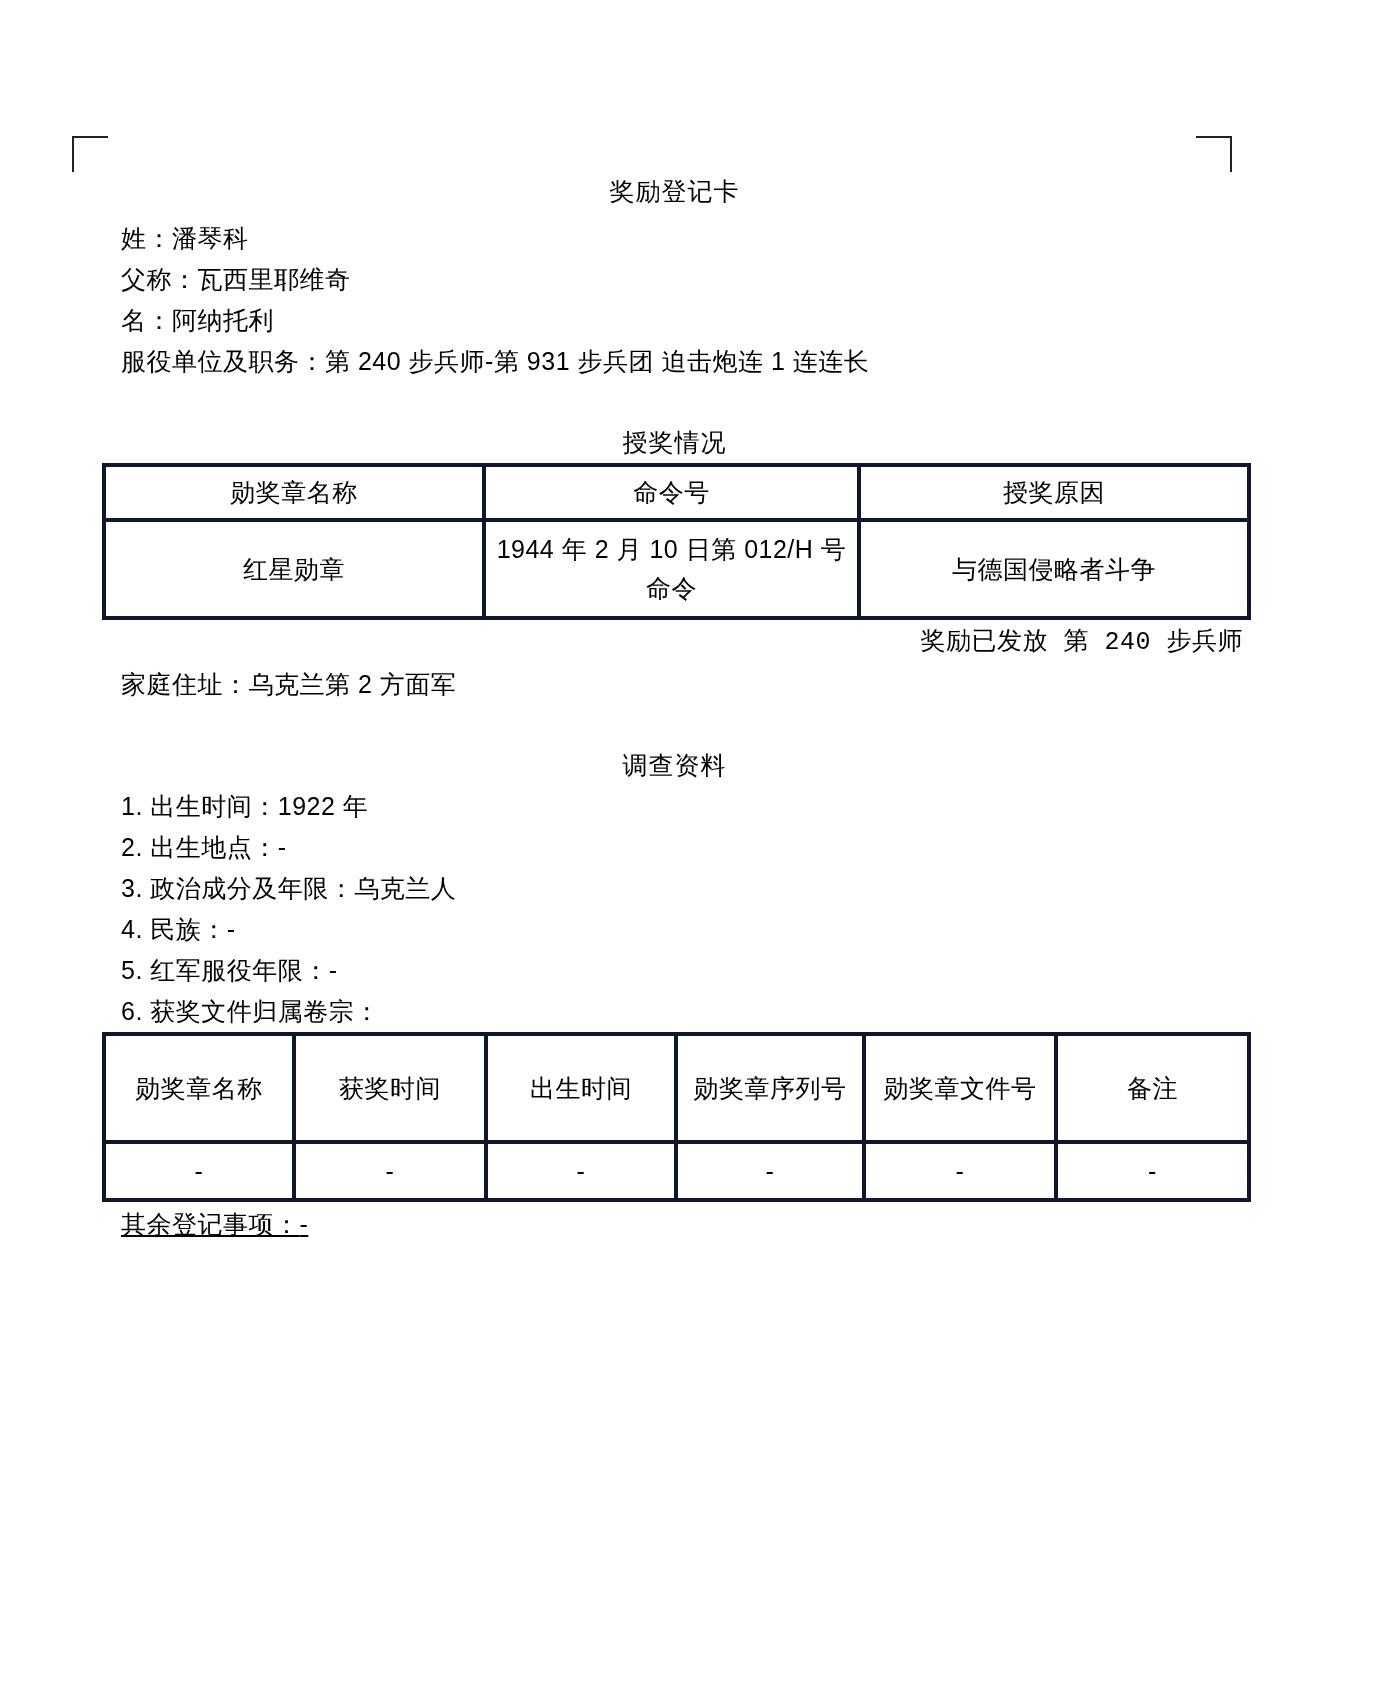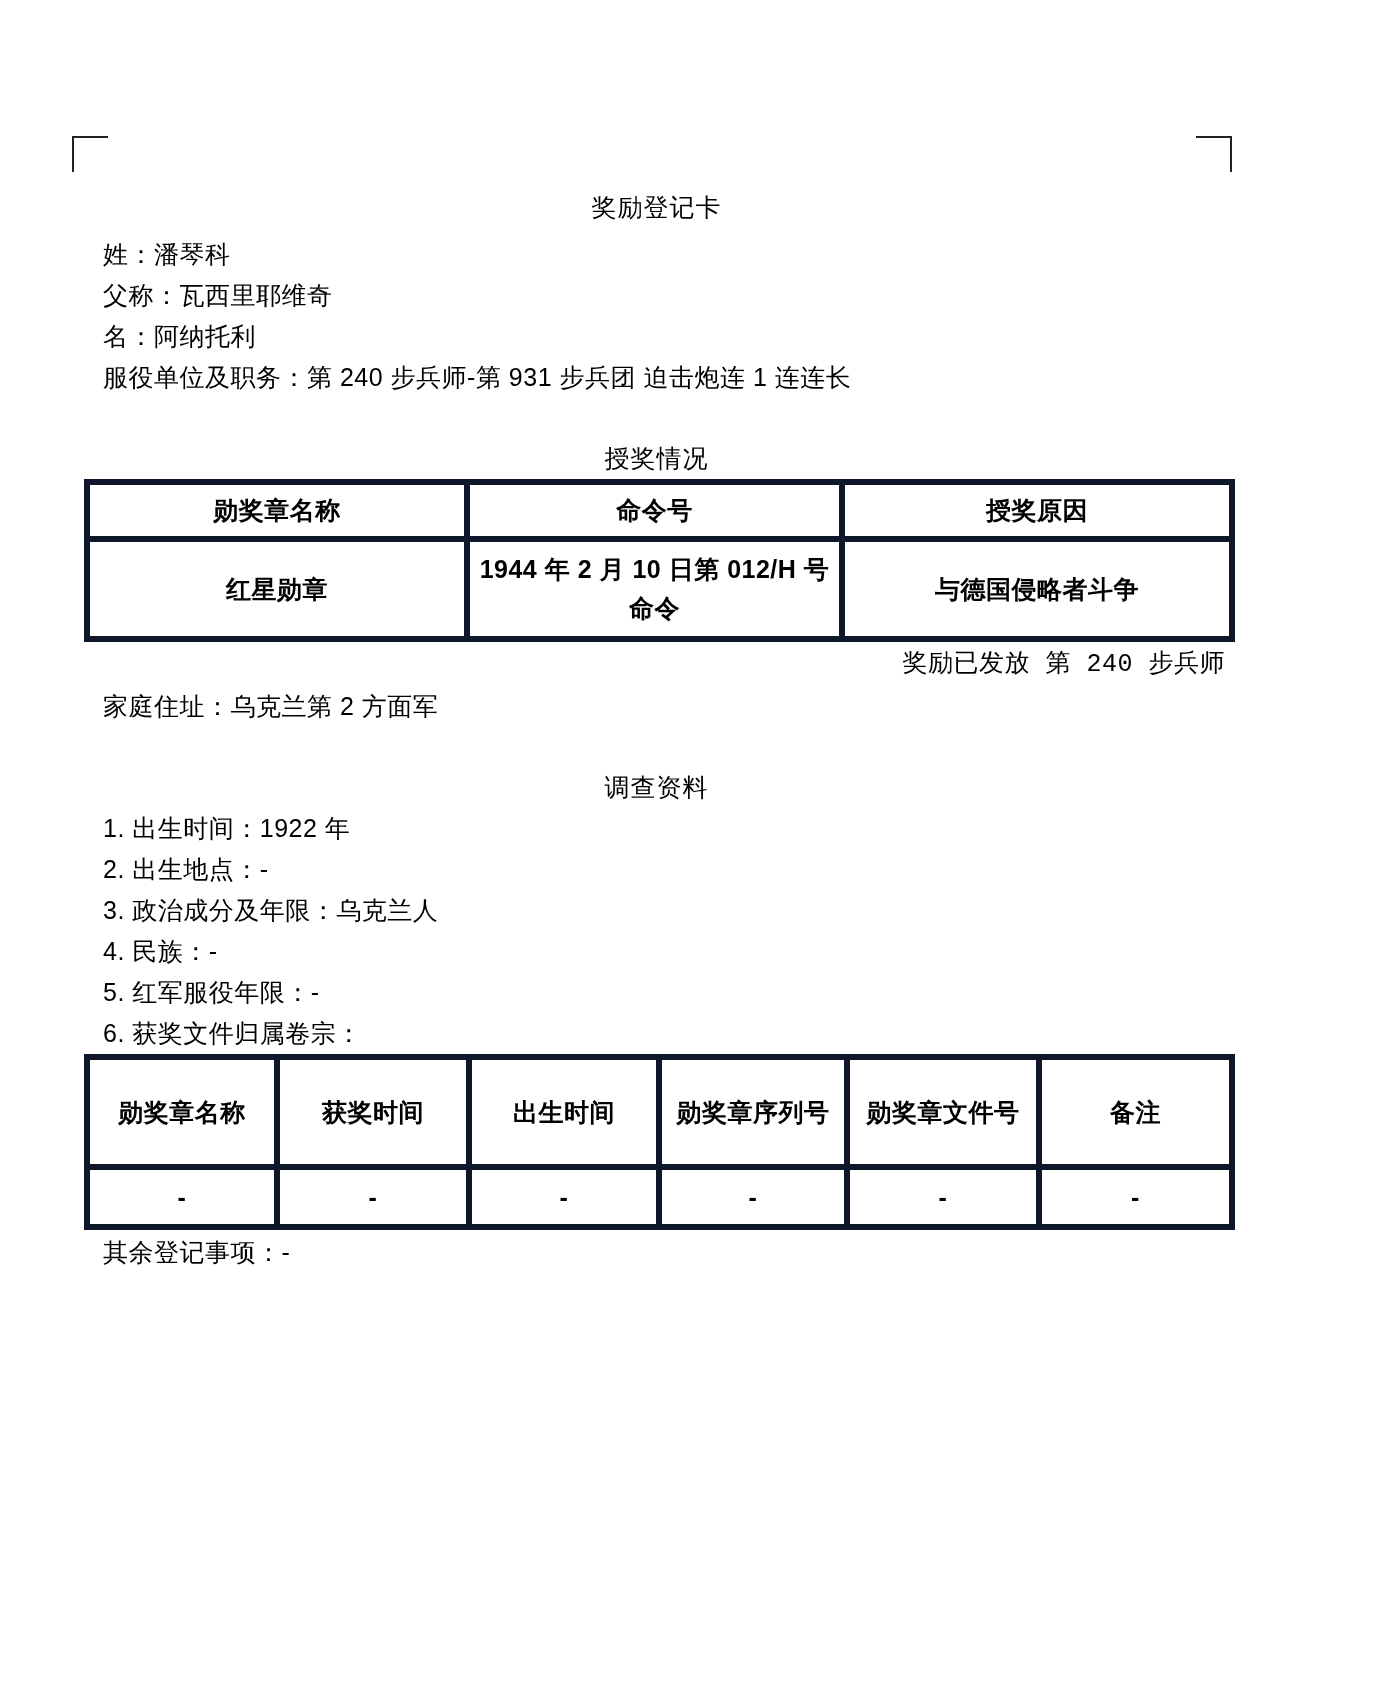--- a/index.html
+++ b/index.html
@@ -33,24 +33,23 @@
     border-top: 2px solid #222;
   }
   .crop-tr {
     left: 1196px;
     top: 136px;
     border-right: 2px solid #222;
     border-top: 2px solid #222;
   }
   .content {
     position: absolute;
-    left: 84px;
+    left: 102px;
     top: 170px;
     width: 1145px;
-    margin-top: 16px;
   }
   .doc-title {
     text-align: center;
     font-size: 25px;
     line-height: 42px;
     letter-spacing: 1px;
     margin: 0 0 6px 0;
   }
   .field-line {
     font-size: 25px;
@@ -75,29 +74,28 @@
     letter-spacing: 1px;
   }
   .spacer-lg { height: 40px; }
 
   table.doc-table {
     border-collapse: collapse;
     width: 1145px;
     table-layout: fixed;
   }
   table.doc-table td {
-    border: 6px solid #0f172a;
+    border: 4px solid #0f172a;
     font-size: 25px;
     line-height: 39px;
     text-align: center;
     vertical-align: middle;
     padding: 6px 8px;
     letter-spacing: 0.5px;
     word-break: break-word;
-    font-weight: bold;
   }
   
   .awards-table col.c1 { width: 380px; }
   .awards-table col.c2 { width: 375px; }
   .awards-table col.c3 { width: 390px; }
   .awards-table td.data-row { height: 82px; }
 
   .note-right {
     text-align: right;
     font-size: 25px;
@@ -116,20 +114,21 @@
   .archive-table col.a5 { width: 192px; }
   .archive-table col.a6 { width: 193px; }
   .archive-table td.hdr { height: 92px; }
   .archive-table td.val { height: 42px; line-height: 30px; }
 
   .tail-line {
     font-size: 25px;
     line-height: 44px;
     padding-left: 19px;
     letter-spacing: 0.5px;
+    text-decoration: underline;
   }
 </style>
 </head>
 <body>
 
 <div class="page">
 
   <div class="crop-mark crop-tl"></div>
   <div class="crop-mark crop-tr"></div>
 

